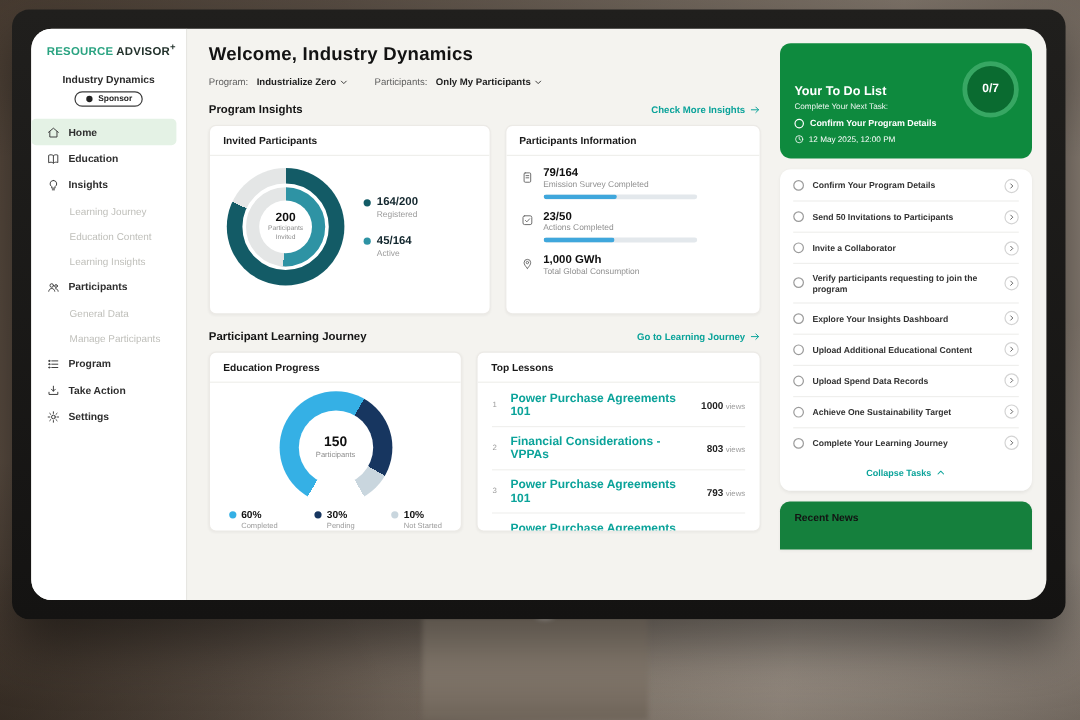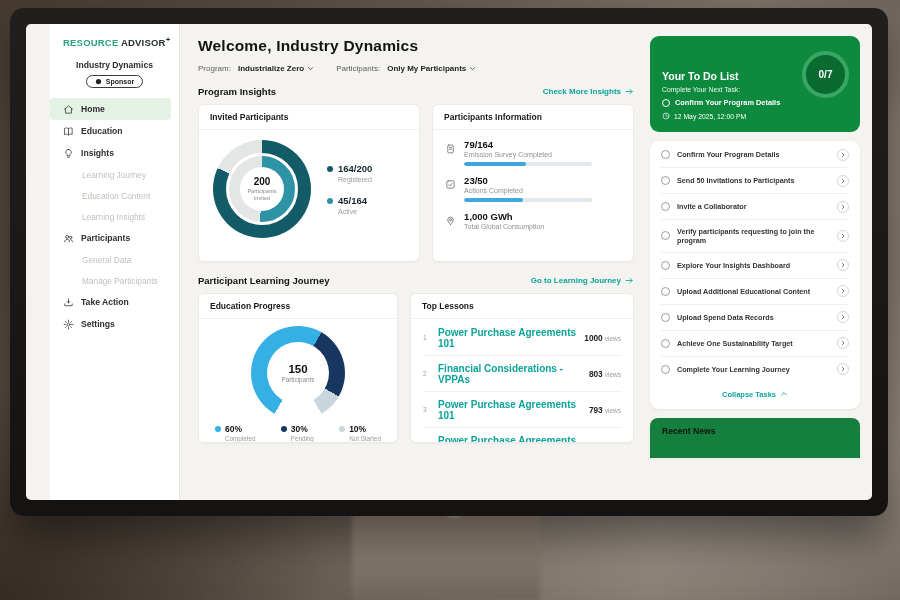--- a/index.html
+++ b/index.html
@@ -15,21 +15,21 @@
   .bg-shade { position:absolute; inset:0; pointer-events:none;
     background: linear-gradient(180deg, rgba(28,22,16,0.28), transparent 22%, transparent 78%, rgba(28,22,16,0.25)); }
   .stand { position:absolute; left:352px; top:514px; width:188px; height:86px;
     background:linear-gradient(180deg,#a39687,#857a6e 55%,#6e6459); filter:blur(2px); }
   .led { position:absolute; left:446px; top:509px; width:16px; height:7px; border-radius:50%;
     background:#f4f1ec; filter:blur(2px); }
 
   .monitor { position:absolute; left:10px; top:8px; width:878px; height:508px;
     background:linear-gradient(180deg,#201f1d,#141312); border-radius:14px; padding:16px;
     box-shadow:0 22px 45px rgba(0,0,0,0.5); }
-  .screen { width:100%; height:100%; background:#f4f3ef; border-radius:5px; overflow:hidden; display:flex;padding-left:24px; }
+  .screen { width:100%; height:100%; background:#f4f3ef; border-radius:17px; overflow:hidden; display:flex; }
 
   
   .sidebar { width:130px; flex-shrink:0; background:#fff; border-right:1px solid #e7e6e2; padding-top:11px; }
   .logo { padding-left:13px; font-size:9.5px; font-weight:700; letter-spacing:.2px; color:#23322c; white-space:nowrap; }
   .logo .brand { color:var(--brand,#2aa381); }
   .org { margin-top:12px; text-align:center; font-size:8.6px; font-weight:700; color:#2b2b2b; }
   .sponsor { margin:5px auto 0; display:flex; align-items:center; gap:4px; border:1px solid #3c3c3c;
     border-radius:9px; padding:2px 8px; width:max-content; font-size:7px; font-weight:700; color:#222; cursor:pointer; }
   .sponsor svg { width:7px; height:7px; }
   .nav { margin-top:10px; }
@@ -195,20 +195,31 @@
         </div>
         <div class="nav-sub">
             <span>General Data</span>
           </div>
         <div class="nav-sub">
             <span>Manage Participants</span>
           </div>
         <div class="nav-item">
           <span class="nicon">
               <svg viewBox="0 0 24 24" fill="none" stroke="currentColor" stroke-width="1.8" stroke-linecap="round" stroke-linejoin="round">
+                <path d="M9 6h11M9 12h11M9 18h11"></path>
+                <circle cx="4.5" cy="6" r="1.1" fill="currentColor"></circle>
+                <circle cx="4.5" cy="12" r="1.1" fill="currentColor"></circle>
+                <circle cx="4.5" cy="18" r="1.1" fill="currentColor"></circle>
+              </svg>
+            </span>
+          <span>Program</span>
+        </div>
+        <div class="nav-item">
+          <span class="nicon">
+              <svg viewBox="0 0 24 24" fill="none" stroke="currentColor" stroke-width="1.8" stroke-linecap="round" stroke-linejoin="round">
                 <path d="M12 4v9M8.5 9.5 12 13l3.5-3.5M4 15v4h16v-4"></path>
               </svg>
             </span>
           <span>Take Action</span>
         </div>
         <div class="nav-item">
           <span class="nicon">
               <svg viewBox="0 0 24 24" fill="none" stroke="currentColor" stroke-width="1.8" stroke-linecap="round" stroke-linejoin="round">
                 <circle cx="12" cy="12" r="3.4"></circle>
                 <path d="M12 2.5v3M12 18.5v3M2.5 12h3M18.5 12h3M5.3 5.3l2.1 2.1M16.6 16.6l2.1 2.1M18.7 5.3l-2.1 2.1M7.4 16.6l-2.1 2.1"></path>

